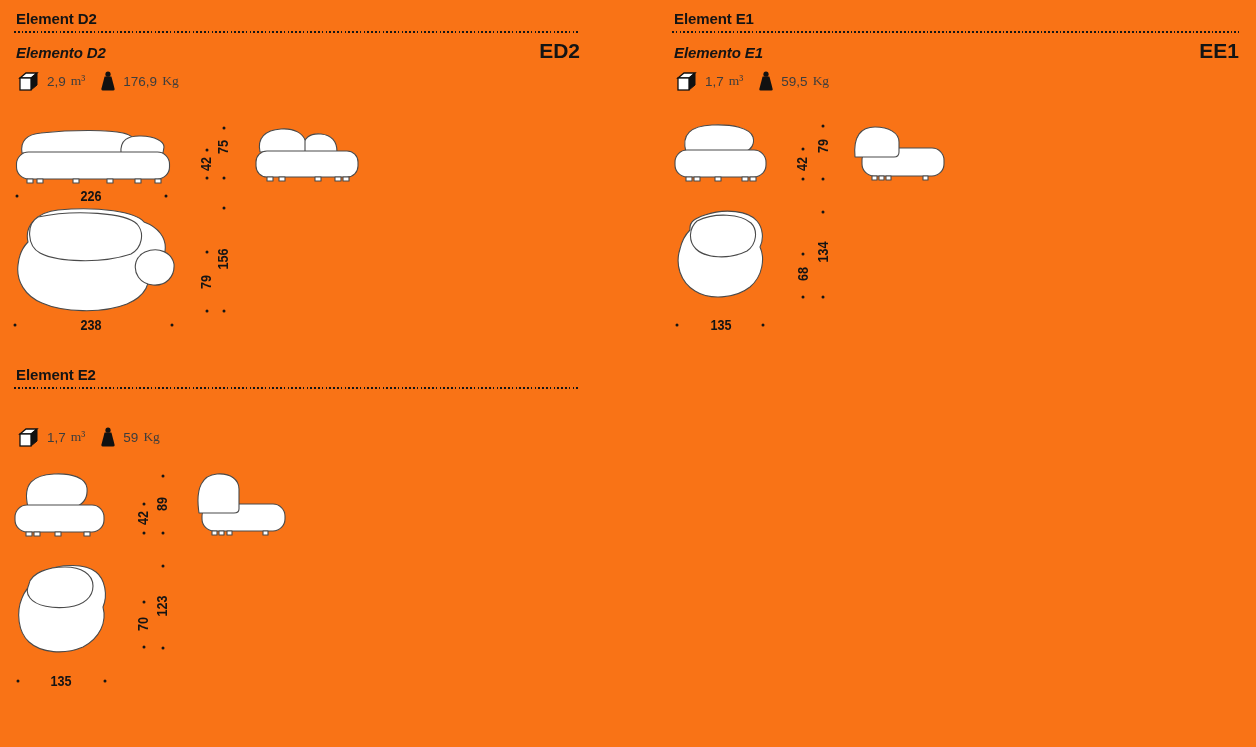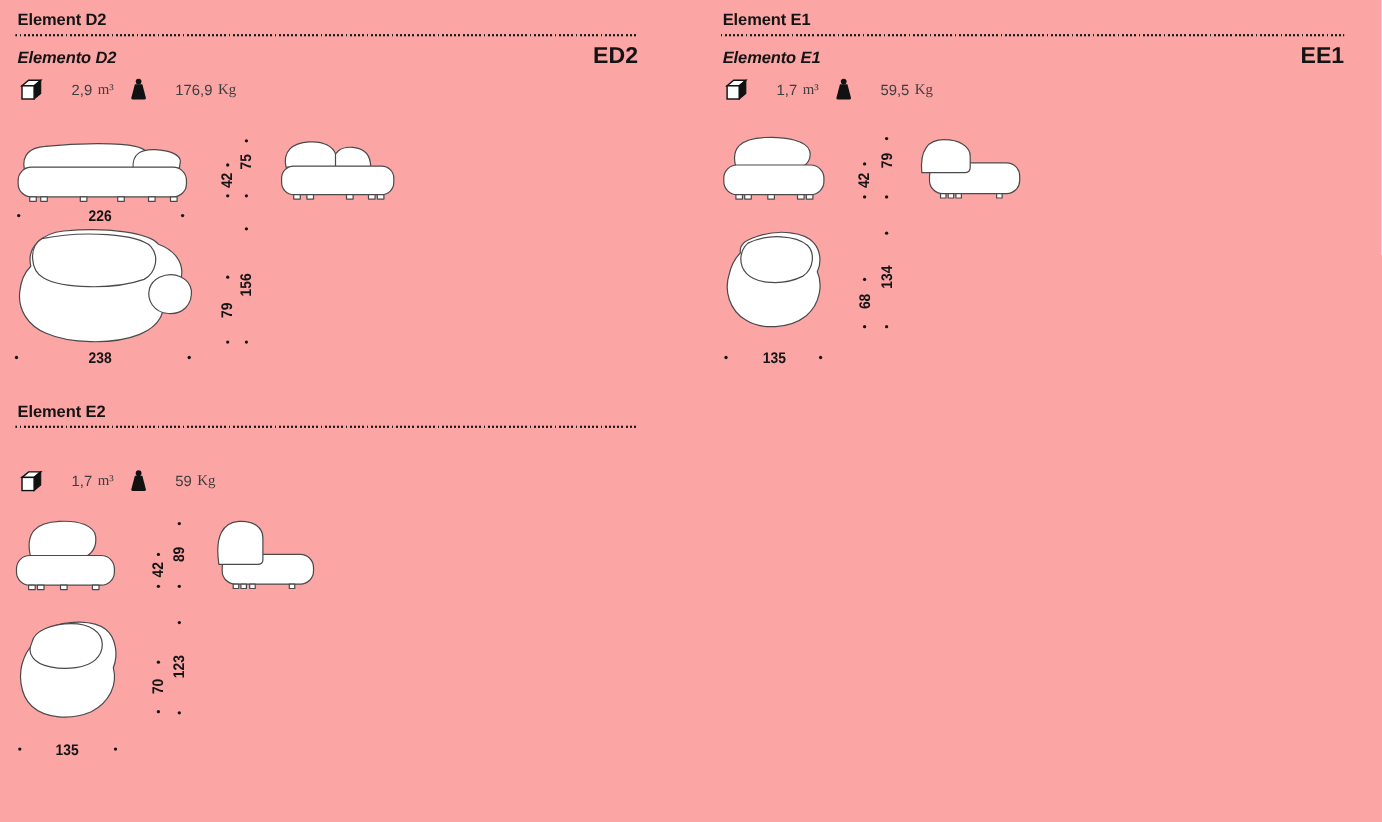--- a/index.html
+++ b/index.html
@@ -1,17 +1,17 @@
 <!DOCTYPE html>
 <html><head>
 <meta charset="utf-8">
 <style>
   html,body { margin:0; padding:0; background:#ffffff; }
   .sheet {
-    position:relative; width:1256px; height:747px; background:#fca5a5;
+    position:relative; width:1256px; height:747px; background:#f97316;
     font-family:"Liberation Sans", sans-serif; color:#141414; overflow:hidden;
   }
   .panel { position:absolute; }
   .panel-title {
     position:absolute; left:2px; top:0; margin:0;
     font-size:15px; font-weight:700; letter-spacing:-0.1px; color:#141414;
   }
   .dotted-rule {
     position:absolute; left:0; top:21px; right:0; height:2px;
     background-image:repeating-linear-gradient(to right,#161616 0px,#161616 1.7px,transparent 1.7px,transparent 3.8px);
@@ -19,21 +19,21 @@
   .subtitle-row {
     position:absolute; left:2px; right:0; top:29px;
     display:flex; justify-content:space-between; align-items:baseline;
   }
   .panel-subtitle { margin:0; font-size:15px; font-weight:700; letter-spacing:-0.1px; color:#141414;font-style:italic; }
   .panel-code { font-size:21px; font-weight:700; color:#141414; }
   .meta-row {
     position:absolute; left:4px; top:59px; height:24px;
     display:flex; align-items:center;
   }
-  .meta-text { font-size:13.5px; font-weight:400; color:#3d3d3d; margin-left:25px; }
+  .meta-text { font-size:13.5px; font-weight:400; color:#3d3d3d; margin-left:7px; }
   .meta-text.unit { margin-left:5px;font-family:Liberation Serif, serif; }
   .weight-icon-svg { margin-left:15px; }
   .drawing { position:absolute; overflow:visible; }
   .dim-h {
     position:absolute; font-size:14px; font-weight:700; color:#141414; white-space:nowrap;
     transform:translate(-50%,-50%) scaleX(.9);
   }
   .dim-v {
     position:absolute; font-size:14px; font-weight:700; color:#141414; white-space:nowrap;
     transform:translate(-50%,-50%) rotate(-90deg) scaleX(.9);
@@ -118,21 +118,21 @@
 
     <span class="dim-v" style="left:192px; top:272px;">79</span>
     <div class="dot" style="left:193px; top:242px;"></div>
     <div class="dot" style="left:193px; top:301px;"></div>
 
     <span class="dim-v" style="left:209px; top:249px;">156</span>
     <div class="dot" style="left:210px; top:198px;"></div>
     <div class="dot" style="left:210px; top:301px;"></div>
   </section>
 
-  <section class="panel" style="left:655px; top:10px; width:567px; height:345px;">
+  <section class="panel" style="left:672px; top:10px; width:567px; height:345px;">
     <h2 class="panel-title">Element E1</h2>
     <div class="dotted-rule"></div>
     <div class="subtitle-row">
       <h3 class="panel-subtitle">Elemento E1</h3>
       <span class="panel-code">EE1</span>
     </div>
     <div class="meta-row">
       <svg width="22" height="20" viewBox="0 0 22 20">
         <polygon points="2,7 8,2 19,2 13,7" fill="#fff" stroke="#111" stroke-width="1.3"></polygon>
         <polygon points="13,7 19,2 19,14 13,19" fill="#111" stroke="#111" stroke-width="1"></polygon>

